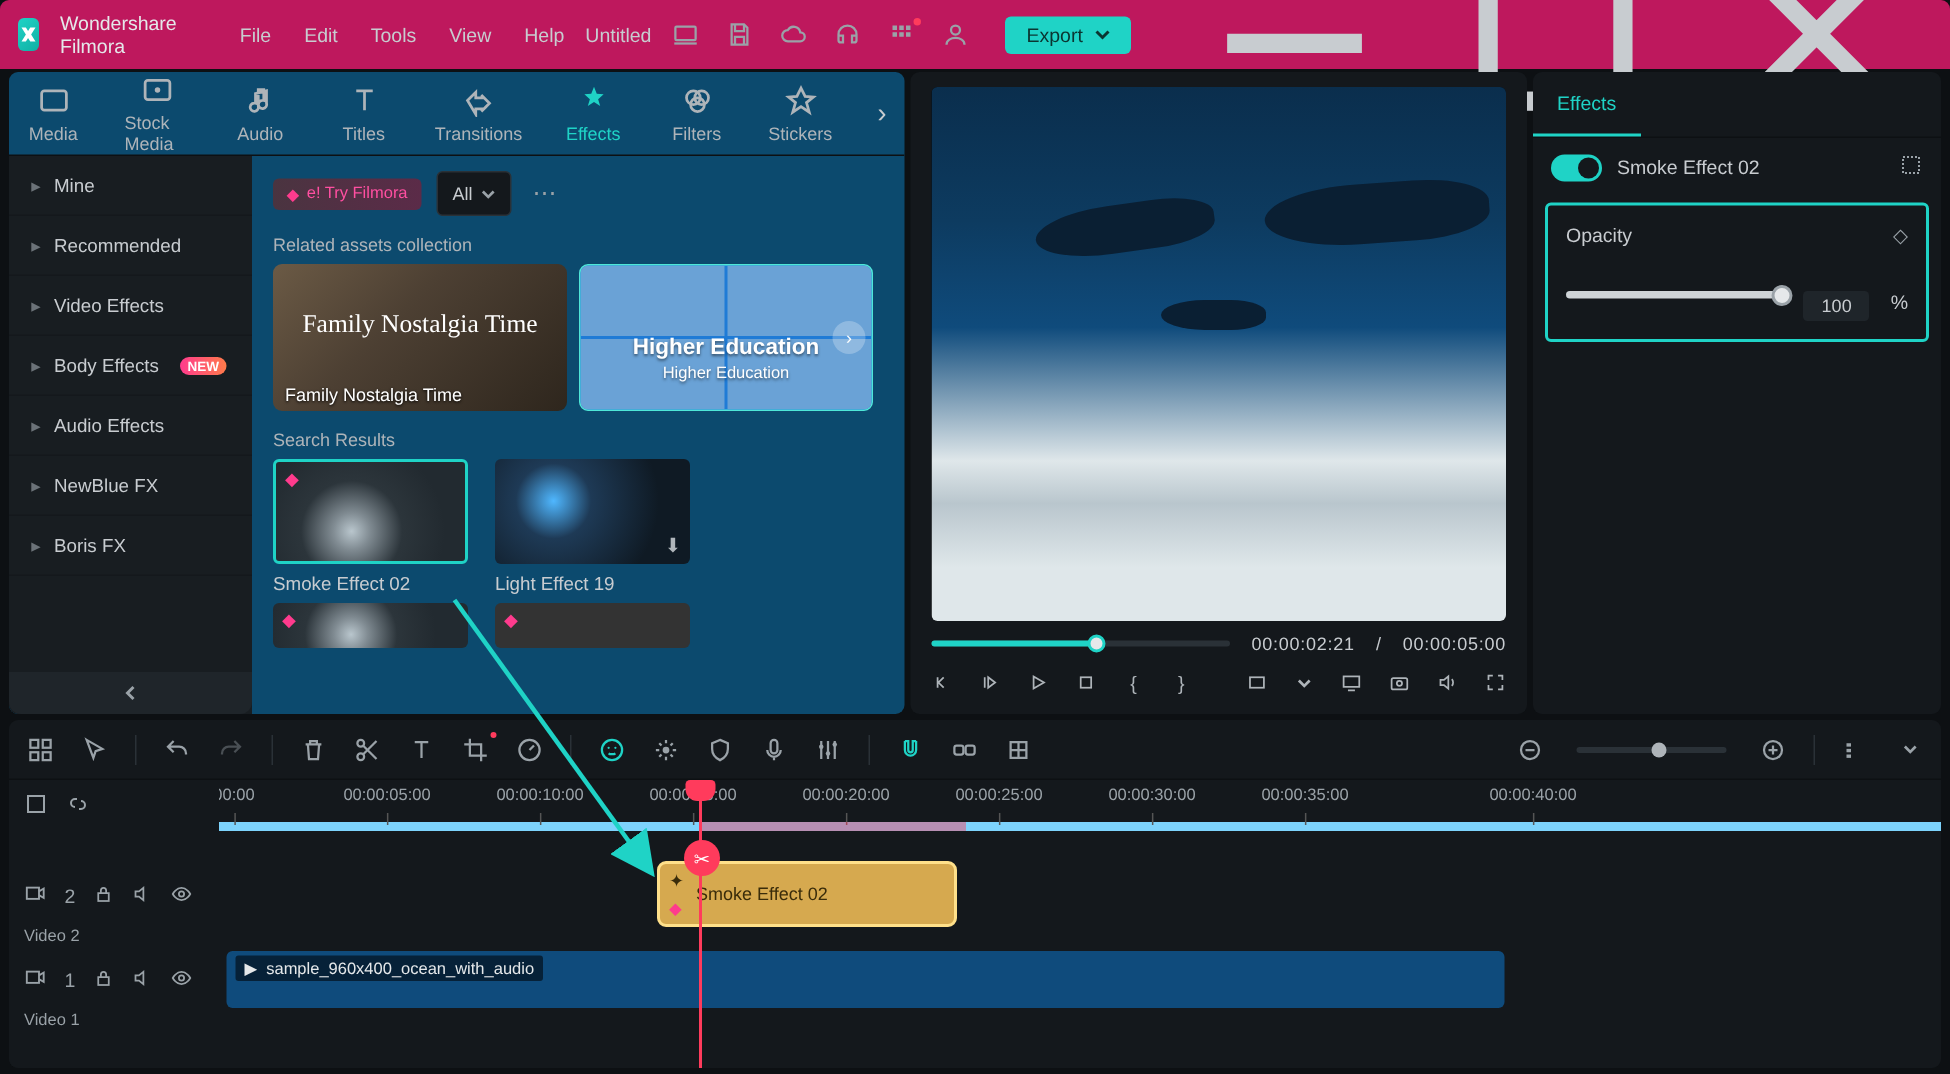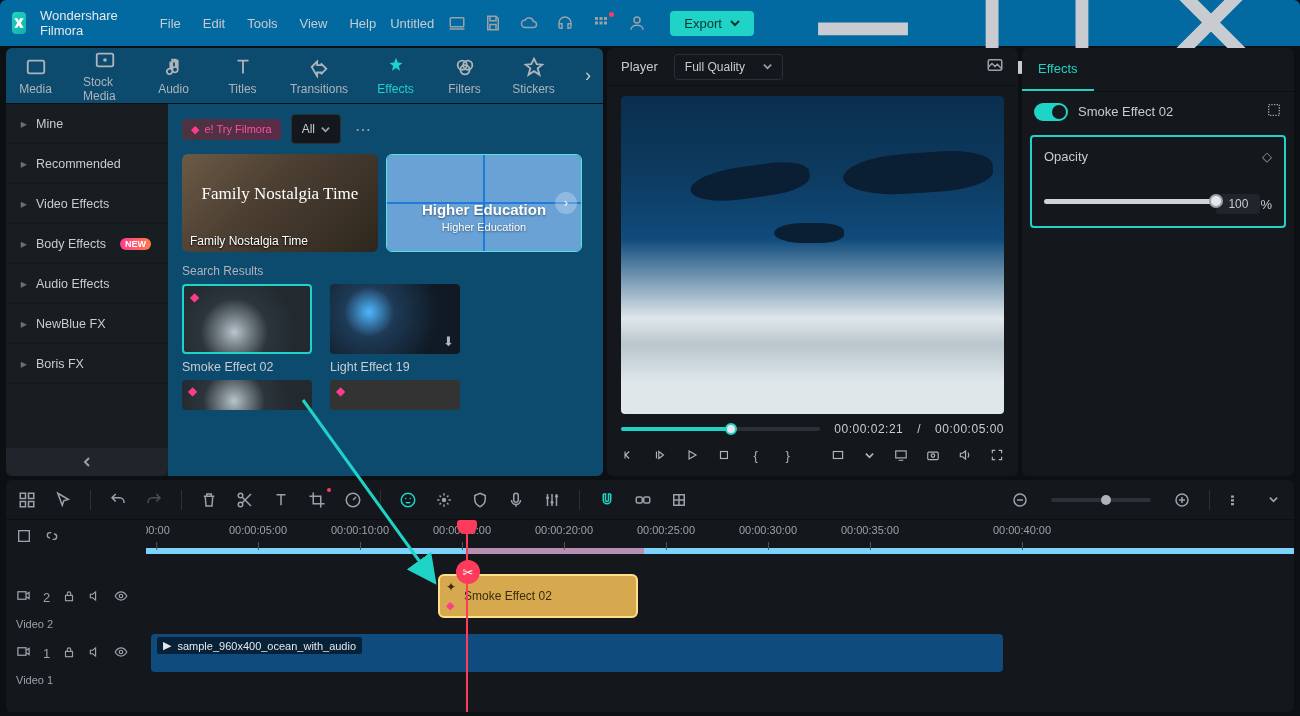--- a/index.html
+++ b/index.html
@@ -1,19 +1,19 @@
 <!DOCTYPE html>
 <html><head>
 <meta charset="utf-8">
 <style>
 html,body{margin:0;padding:0;width:1300px;height:716px;background:#0d1013;font-family:-apple-system,"Segoe UI",Arial,sans-serif;color:#c8ccd0;font-size:13px;overflow:hidden;user-select:none}
 *{box-sizing:border-box}
 
 
-#titlebar{height:46px;background:#0369a1;display:flex;align-items:center;padding:0 12px;gap:14px;font-size:13px;border-top-left-radius:6px;border-top-right-radius:6px}
+#titlebar{height:46px;background:#be185d;display:flex;align-items:center;padding:0 12px;gap:14px;font-size:13px;border-top-left-radius:6px;border-top-right-radius:6px}
 #logo{width:22px;height:22px;border-radius:4px;background:linear-gradient(135deg,#1fd3c6,#11b0a4);display:flex;align-items:center;justify-content:center}
 #logo svg{width:14px;height:14px}
 .app-name{font-weight:500;color:#e5e8ea}
 .menu-items{display:flex;gap:22px;margin-left:28px}
 .menu-items span{cursor:pointer;color:#c8ccd0}
 #doc-title{flex:1;text-align:center;color:#c8ccd0}
 .tb-icons{display:flex;align-items:center;gap:18px}
 .tb-icons .ico{width:18px;height:18px;display:flex;align-items:center;justify-content:center;color:#9aa2a8;position:relative}
 .red-dot{position:absolute;top:-2px;right:-4px;width:5px;height:5px;border-radius:50%;background:#ff3b5c}
 #export-btn{background:#1fd3c6;color:#0b3531;padding:5px 14px;border-radius:4px;display:flex;align-items:center;gap:8px;margin-left:6px;cursor:pointer}
@@ -329,20 +329,21 @@
               <span>e! Try Filmora</span>
             </div>
         <div id="filter-all">
               <span>All</span>
               <svg width="9" height="9" viewBox="0 0 10 10">
                 <path d="M1 3l4 4 4-4" fill="none" stroke="#9aa2a8" stroke-width="2"></path>
               </svg>
             </div>
         <span id="more-menu">⋯</span>
       </div>
+      <div class="sect-title">Related assets collection</div>
       <div class="coll-row">
         <div class="coll-card c1">
           <div class="ftitle">Family Nostalgia Time</div>
           <div class="cap">Family Nostalgia Time</div>
         </div>
         <div class="coll-card c2">
           <div class="people">
                 <div></div>
                 <div></div>
                 <div></div>
@@ -378,33 +379,20 @@
               <div class="fx-thumb" style="height:30px;background:#333">
                 <span class="dia">◆</span>
               </div>
             </div>
       </div>
     </div>
   </div>
 </div>
 
 <div id="preview">
-  <div id="preview-header">
-    <span>Player</span>
-    <div id="quality-sel">
-          <span>Full Quality</span>
-          <svg width="9" height="9" viewBox="0 0 10 10">
-            <path d="M1 3l4 4 4-4" fill="none" stroke="#9aa2a8" stroke-width="2"></path>
-          </svg>
-        </div>
-    <span id="snap" class="ico"><svg width="18" height="18" viewBox="0 0 24 24">
-            <rect x="3" y="5" width="18" height="14" rx="2" fill="none" stroke="currentColor" stroke-width="2"></rect>
-            <path d="M3 15l5-5 4 4 3-3 6 6" fill="none" stroke="currentColor" stroke-width="2"></path>
-          </svg></span>
-  </div>
   <div id="video-area">
     <div class="ocean"></div>
     <div class="whale" style="left:18%;top:22%;width:120px;height:32px;transform:rotate(-8deg)"></div>
     <div class="whale" style="left:58%;top:18%;width:150px;height:40px;transform:rotate(-4deg)"></div>
     <div class="whale" style="left:40%;top:40%;width:70px;height:20px"></div>
   </div>
   <div id="play-row">
     <div id="prog">
           <div class="fill"></div>
           <div class="knob"></div>
@@ -483,21 +471,21 @@
     <span>Smoke Effect 02</span>
     <span style="margin-left:auto;color:#9aa2a8"><svg width="16" height="16" viewBox="0 0 24 24">
             <rect x="4" y="4" width="16" height="16" fill="none" stroke="currentColor" stroke-width="2" stroke-dasharray="2 2"></rect>
           </svg></span>
   </div>
   <div id="opacity-sec">
     <div class="hdr">
       <span>Opacity</span>
       <span style="color:#9aa2a8">◇</span>
     </div>
-    <div style="display:flex;align-items:center;">
+    <div style="display:flex;gap:14px">
       <div id="op-slider" style="flex:1">
             <div class="k"></div>
           </div>
       <span class="box" style="background:#1f252a;border-radius:3px;padding:3px 12px;font-size:12px">100</span>
       <span>%</span>
     </div>
   </div>
 </div>
 
 </div>

